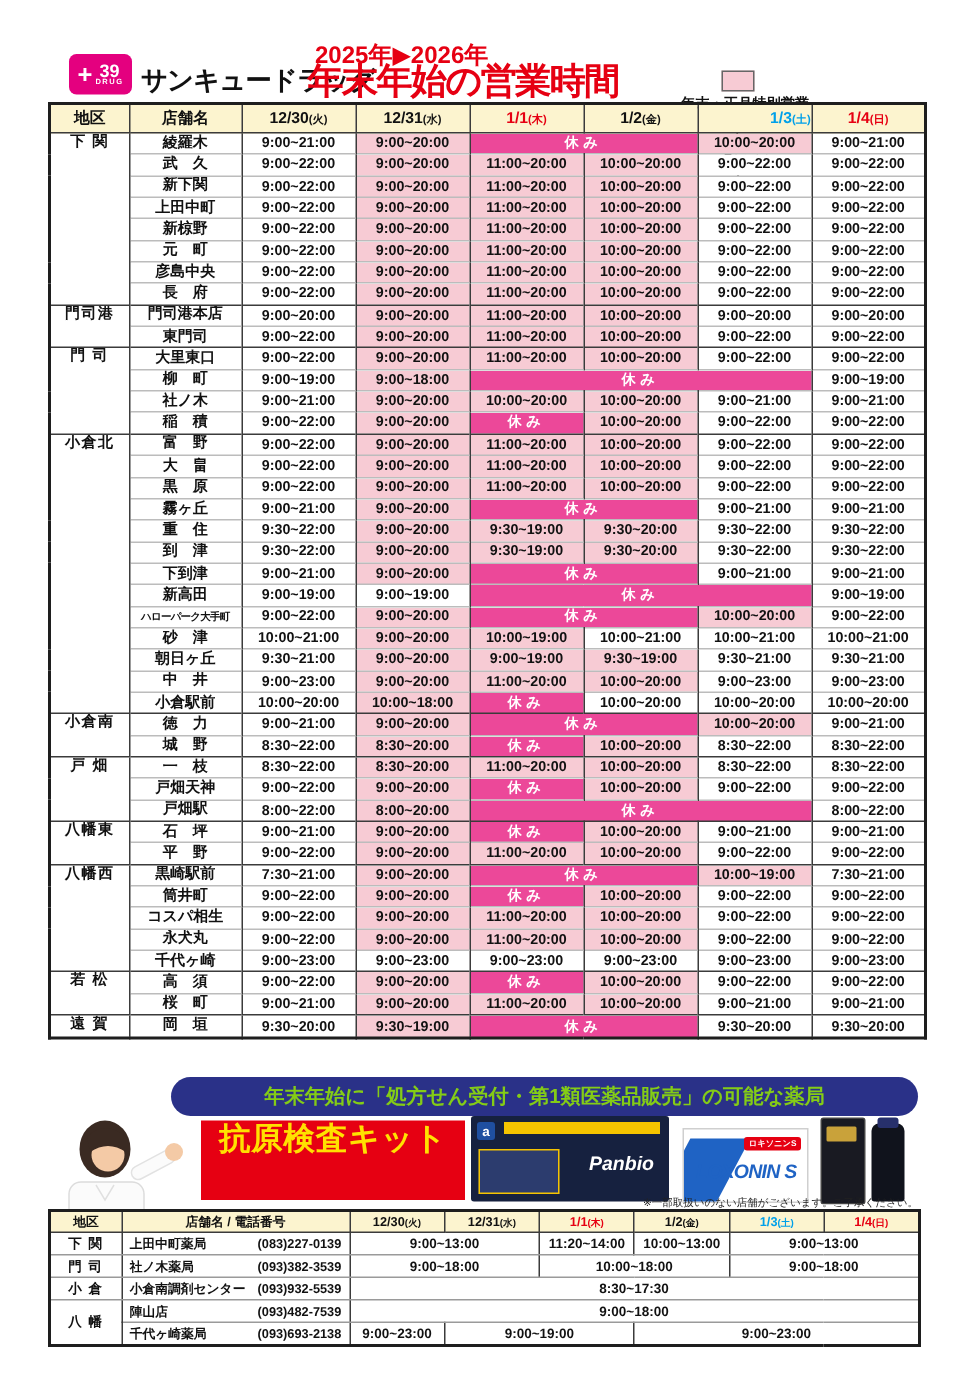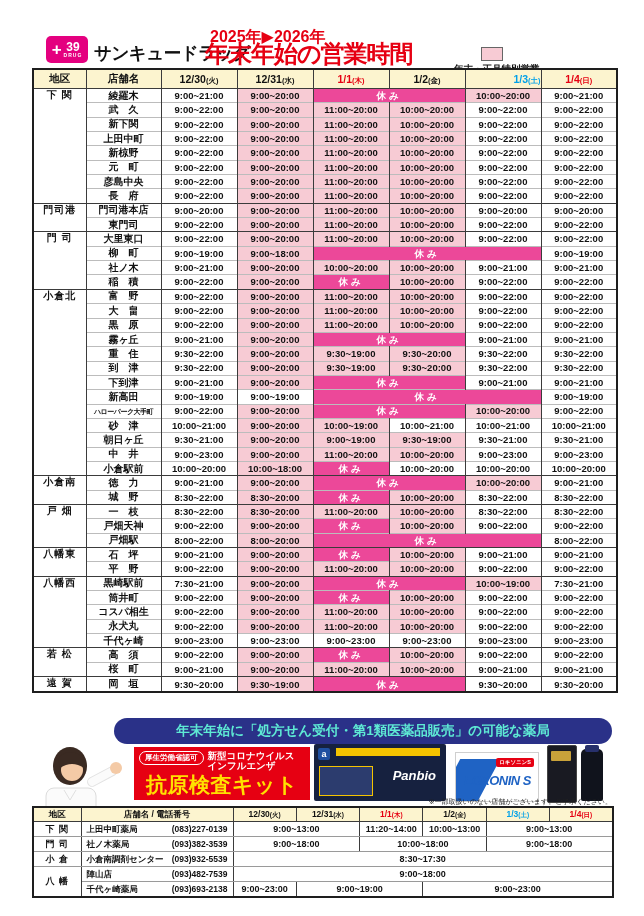--- a/index.html
+++ b/index.html
@@ -30,21 +30,21 @@
   .main-table th .dow{font-size:7.5px;}
   .main-table td{padding:0;text-align:center;font-weight:bold;font-size:9.5px;height:13.35px;line-height:1;border-left:1px solid #3b3b3b;border-right:1px solid #3b3b3b;border-top:1px solid #bcbcbc;white-space:nowrap;overflow:hidden;}
   .main-table tr.grp-top td{border-top:1.4px solid #3b3b3b;}
   .main-table td.district{vertical-align:top;font-size:10px;padding-top:1px;letter-spacing:1px;background:#fff;}
   .main-table td.store{font-size:10px;background:#fff;}
   .main-table td.store.long{font-size:7px;letter-spacing:-0.5px;}
   .cell-n{background:#ffffff;}
   .cell-p{background:#f7cbd4;}
   .cell-c{background:#ec4899;color:#ffffff;font-size:10.5px;letter-spacing:3px;}
   
-  .banner{position:absolute;left:114px;top:718px;width:498px;height:26px;background:#2a3188;border-radius:13px;color:#5eead4;font-size:13.5px;font-weight:bold;text-align:center;line-height:26px;white-space:nowrap;}
+  .banner{position:absolute;left:114px;top:718px;width:498px;height:26px;background:#2a3188;border-radius:13px;color:#84cc16;font-size:13.5px;font-weight:bold;text-align:center;line-height:26px;white-space:nowrap;}
   
   .photo{position:absolute;left:26px;top:740px;width:110px;height:95px;overflow:hidden;}
   .promo-box{position:absolute;left:134px;top:747px;width:176px;height:53px;background:#e60012;}
   .promo-top{display:flex;align-items:flex-start;gap:4px;padding:4px 4px 0 5px;}
   .approval-pill{border:1.5px solid #fff;border-radius:9px;color:#fff;font-size:7.5px;font-weight:bold;padding:1px 5px;white-space:nowrap;}
   .promo-lines{color:#fff;font-weight:bold;font-size:9.5px;line-height:1.1;white-space:nowrap;}
   .promo-big{color:#ffe100;font-weight:bold;font-size:21px;text-align:center;letter-spacing:0.5px;line-height:1;margin-top:2px;white-space:nowrap;}
   .product{position:absolute;overflow:hidden;}
   .panbio{left:314px;top:744px;width:132px;height:57px;background:#16213f;border-radius:2px;}
   .pb-logo{position:absolute;left:4px;top:4px;width:12px;height:12px;background:#1f4fa0;color:#fff;font-size:9px;font-weight:bold;text-align:center;line-height:12px;border-radius:2px;}
@@ -511,27 +511,20 @@
     <circle cx="46" cy="30" r="11" fill="#f4caa6"></circle>
     <path d="M32 18 Q44 6 58 18 L58 28 Q46 20 34 28 Z" fill="#3a2a22"></path>
     <rect x="20" y="48" width="50" height="47" rx="8" fill="#fbfbfb" stroke="#dcdcdc"></rect>
     <rect x="60" y="40" width="32" height="9" rx="4.5" transform="rotate(-28 60 40)" fill="#fbfbfb" stroke="#e2e2e2"></rect>
     <circle cx="90" cy="28" r="6" fill="#f4caa6"></circle>
     <path d="M38 50 L44 60 L50 50" fill="none" stroke="#e0e0e0"></path>
   </svg>
 </div>
 
 <div class="promo-box">
-  <div class="promo-top">
-    <span class="approval-pill">厚生労働省認可</span>
-    <span class="promo-lines">
-      <span>新型コロナウイルス</span><br>
-      <span>インフルエンザ</span>
-    </span>
-  </div>
   <div class="promo-big">抗原検査キット</div>
 </div>
 
 <div class="product panbio">
   <span class="pb-logo">a</span>
   <span class="pb-tag"></span>
   <span class="pb-chip"></span>
   <span class="pb-name">Panbio</span>
 </div>
 

